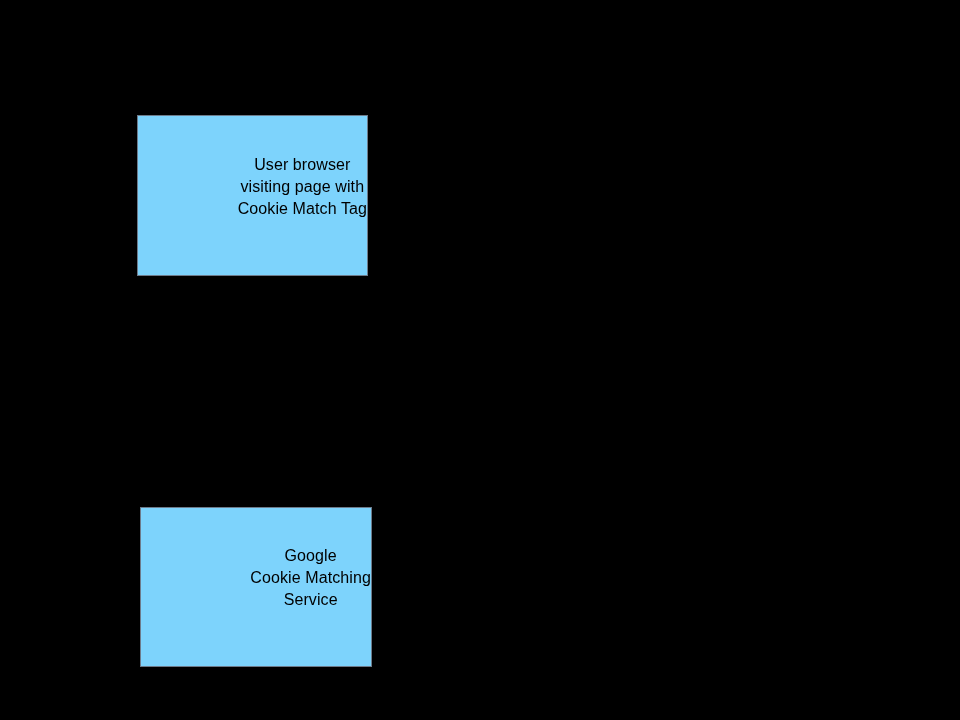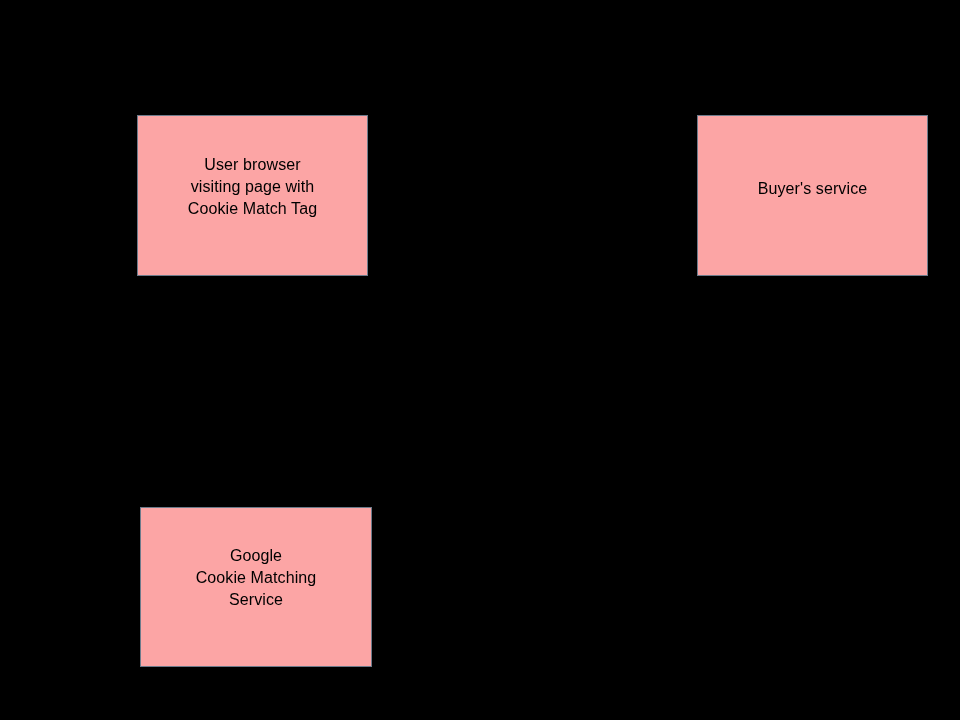--- a/index.html
+++ b/index.html
@@ -14,25 +14,25 @@
   #canvas {
     position: relative;
     width: 960px;
     height: 720px;
     background: #000000;
     overflow: hidden;
   }
   .node {
     position: absolute;
     box-sizing: border-box;
-    background: #fca5a5;
+    background: #7dd3fc;
     border: 1px solid #6d7b8b;
     display: flex;
     align-items: center;
-    justify-content: center;
+    justify-content: flex-end;
     text-align: center;
   }
   .node-label {
     color: #000000;
     font-family: "Liberation Sans", sans-serif;
     font-size: 16px;
     line-height: 22px;
     white-space: pre-line;
     letter-spacing: 0.1px;
   }
@@ -72,23 +72,20 @@
 <body>
 
 <div id="canvas">
 
   <div class="node" id="node-user-browser">
     <span class="node-label">User browser
 visiting page with
 Cookie Match Tag</span>
   </div>
 
-  <div class="node" id="node-buyers-service">
-    <span class="node-label">Buyer's service</span>
-  </div>
 
   <div class="node" id="node-google-cookie-matching">
     <span class="node-label">Google
 Cookie Matching
 Service</span>
   </div>
 
 </div>
 
 </body></html>

